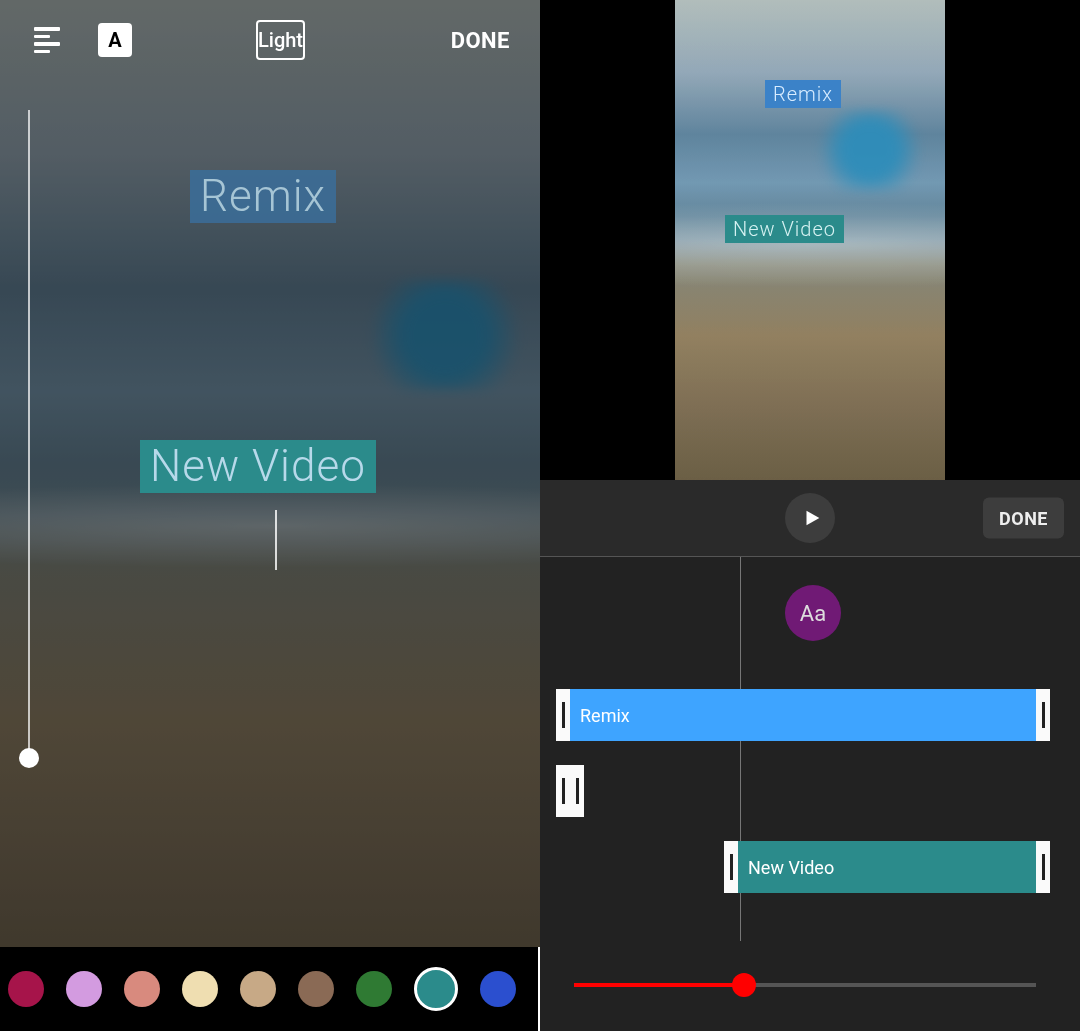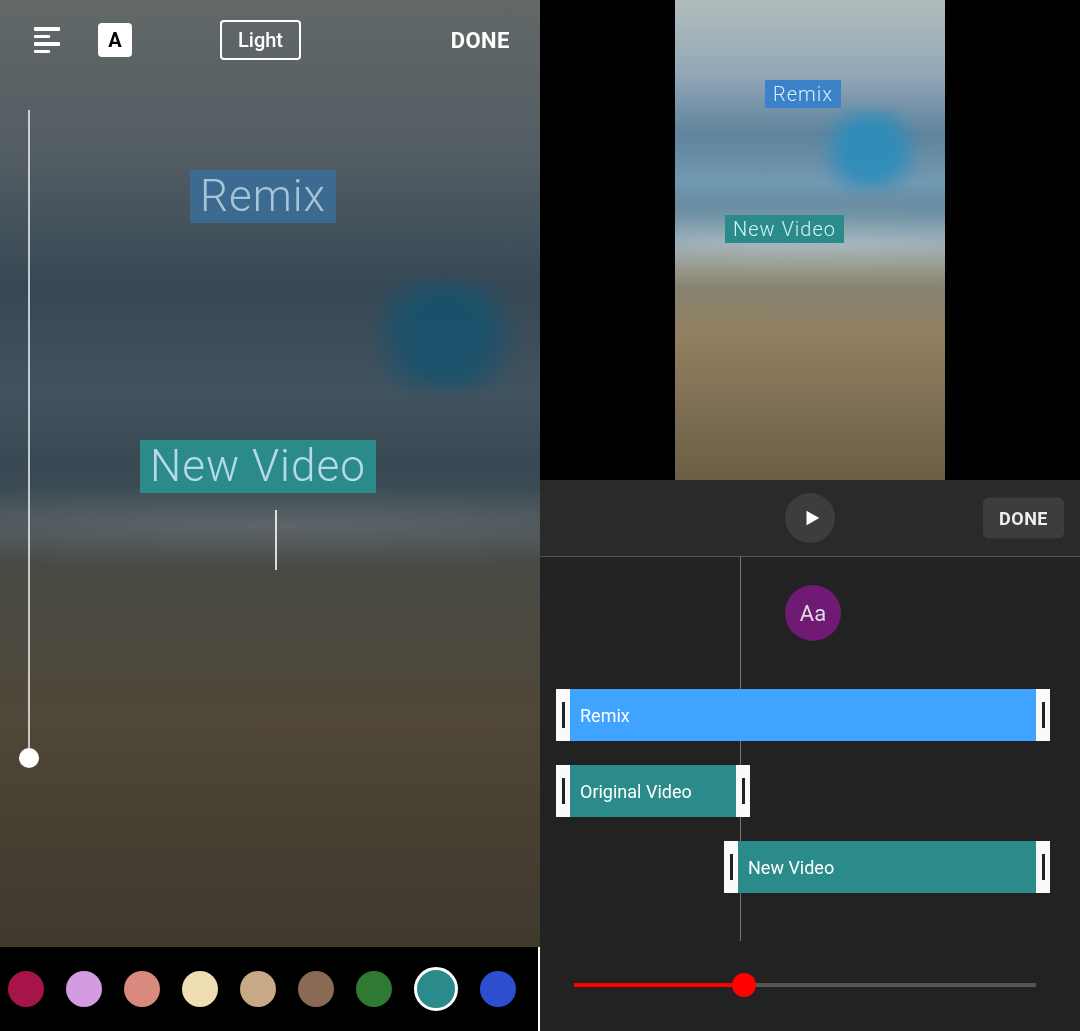--- a/index.html
+++ b/index.html
@@ -75,24 +75,24 @@
   .boxA {
     width:34px; height:34px;
     background:#fff; color:#000;
     border-radius:4px;
     display:flex; align-items:center; justify-content:center;
     font-weight:700; font-size:20px;
     cursor:pointer;
   }
 
   .font-style-btn {
-    margin-left:54px;
+    margin-left:90px;
     border:2px solid #fff;
     border-radius:4px;
-    padding:6px 16px;
+    padding:6px 0;
     font-size:20px;
     font-weight:500;
     color:#fff;
     cursor:pointer;
     text-align:right;
   }
 
   .done-left {
     margin-left:auto;
     font-size:22px;
@@ -373,23 +373,20 @@
 
     <div class="clip remix">
       <div class="handle"></div>
       <div class="body">
           <span>Remix</span>
         </div>
       <div class="handle"></div>
     </div>
     <div class="clip orig">
       <div class="handle"></div>
-      <div class="body">
-          <span>Original Video</span>
-        </div>
       <div class="handle"></div>
     </div>
     <div class="clip newv">
       <div class="handle"></div>
       <div class="body">
           <span>New Video</span>
         </div>
       <div class="handle"></div>
     </div>
 

